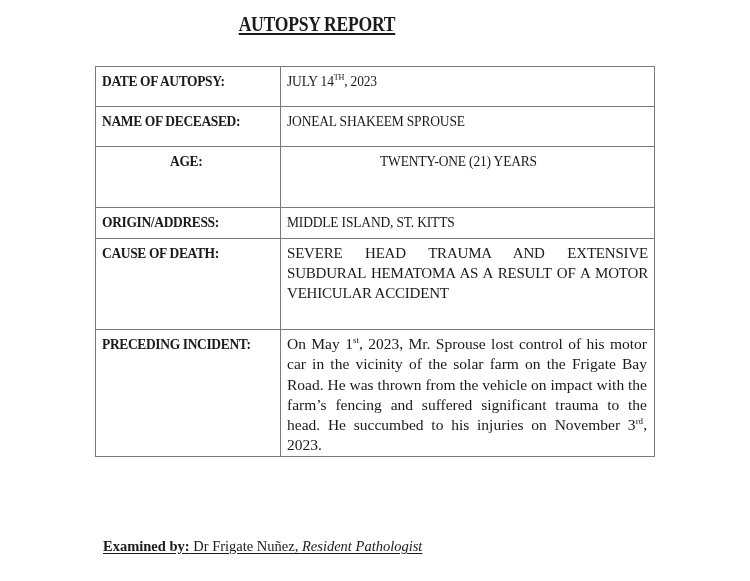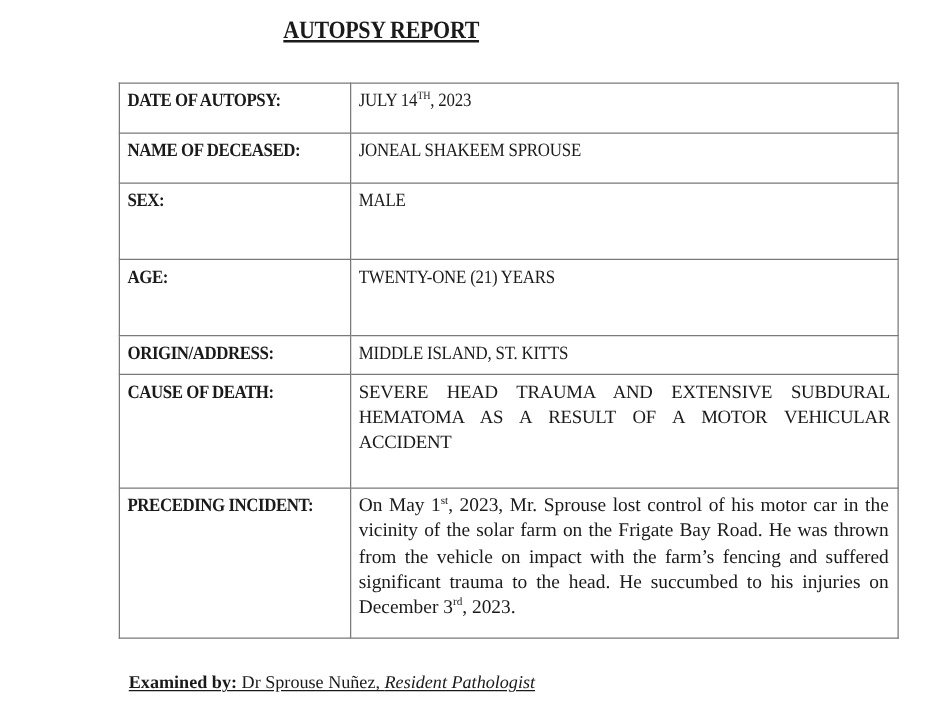--- a/index.html
+++ b/index.html
@@ -10,41 +10,41 @@
     body {
       width: 750px;
       height: 581px;
       position: relative;
       overflow: hidden;
       font-family: "Liberation Serif", "DejaVu Serif", serif;
       color: #1a1a1a;
     }
     .title {
       position: absolute;
-      left: 0;
+      left: 12px;
       top: 12px;
       width: 610px;
       text-align: center;
       font-size: 20px;
       font-weight: bold;
       letter-spacing: -0.3px;
       line-height: 24px;
     }
     .title span {
       text-decoration: underline;
       text-underline-offset: 2px;
       text-decoration-thickness: 1.5px;
       transform: scaleX(0.88);
       display: inline-block;
     }
     table.report {
       position: absolute;
       left: 95px;
       top: 66px;
-      width: 624px;
+      width: 560px;
       border-collapse: collapse;
       table-layout: fixed;
     }
     table.report td {
       border: 1.5px solid #7a7a7a;
       vertical-align: top;
       padding: 4px 6px 0 6px;
       font-size: 15px;
       line-height: 20px;
       overflow: hidden;
@@ -77,21 +77,21 @@
       padding-right: 7px;
     }
     sup {
       font-size: 9px;
       line-height: 0;
       vertical-align: 6px;
     }
     .r1 { height: 40px; }
     .r2 { height: 40px; margin-top: 41px; }
     .r3 { height: 61px; }
-    .r4 { height: 61px; }
+    .r4 { height: 61px; text-align: center; }
     .r5 { height: 31px; margin-left: 37px; }
     .r6 { height: 91px; }
     .r7 { height: 120px; margin-top: 16px; }
     .footer {
       position: absolute;
       left: 103px;
       top: 537px;
       font-size: 14.5px;
       line-height: 18px;
       text-decoration: underline;
@@ -111,38 +111,34 @@
 <table class="report">
   <tbody>
       <tr class="r1">
     <td class="label"><span class="narrow">DATE OF AUTOPSY:</span></td>
     <td class="value"><span class="narrow"><span>JULY 14</span><sup>TH</sup><span>, 2023</span></span></td>
   </tr>
   <tr class="r2">
     <td class="label"><span class="narrow">NAME OF DECEASED:</span></td>
     <td class="value"><span class="narrow">JONEAL SHAKEEM SPROUSE</span></td>
   </tr>
-  <tr class="r3">
-    <td class="label"><span class="narrow">SEX:</span></td>
-    <td class="value"><span class="narrow">MALE</span></td>
-  </tr>
   <tr class="r4">
     <td class="label"><span class="narrow">AGE:</span></td>
     <td class="value"><span class="narrow">TWENTY-ONE (21) YEARS</span></td>
   </tr>
   <tr class="r5">
     <td class="label"><span class="narrow">ORIGIN/ADDRESS:</span></td>
     <td class="value"><span class="narrow">MIDDLE ISLAND, ST. KITTS</span></td>
   </tr>
   <tr class="r6">
     <td class="label"><span class="narrow">CAUSE OF DEATH:</span></td>
     <td class="value justify">SEVERE HEAD TRAUMA AND EXTENSIVE SUBDURAL HEMATOMA AS A RESULT OF A MOTOR VEHICULAR ACCIDENT</td>
   </tr>
   <tr class="r7">
     <td class="label"><span class="narrow">PRECEDING INCIDENT:</span></td>
-    <td class="value incident"><span>On May 1</span><sup>st</sup><span>, 2023, Mr. Sprouse lost control of his motor car in the vicinity of the solar farm on the Frigate Bay Road. He was thrown from the vehicle on impact with the farm’s fencing and suffered significant trauma to the head. He succumbed to his injuries on December 3</span><sup>rd</sup><span>, 2023.</span></td>
+    <td class="value incident"><span>On May 1</span><sup>st</sup><span>, 2023, Mr. Sprouse lost control of his motor car in the vicinity of the solar farm on the Frigate Bay Road. He was thrown from the vehicle on impact with the farm’s fencing and suffered significant trauma to the head. He succumbed to his injuries on November 3</span><sup>rd</sup><span>, 2023.</span></td>
   </tr>
 </tbody>
   </table>
 
 <div class="footer">
-  <span class="fl">Examined by:</span><span class="fn"> Dr Sprouse Nuñez, </span><span class="fr">Resident Pathologist</span>
+  <span class="fl">Examined by:</span><span class="fn"> Dr Frigate Nuñez, </span><span class="fr">Resident Pathologist</span>
 </div>
 
 </body></html>

